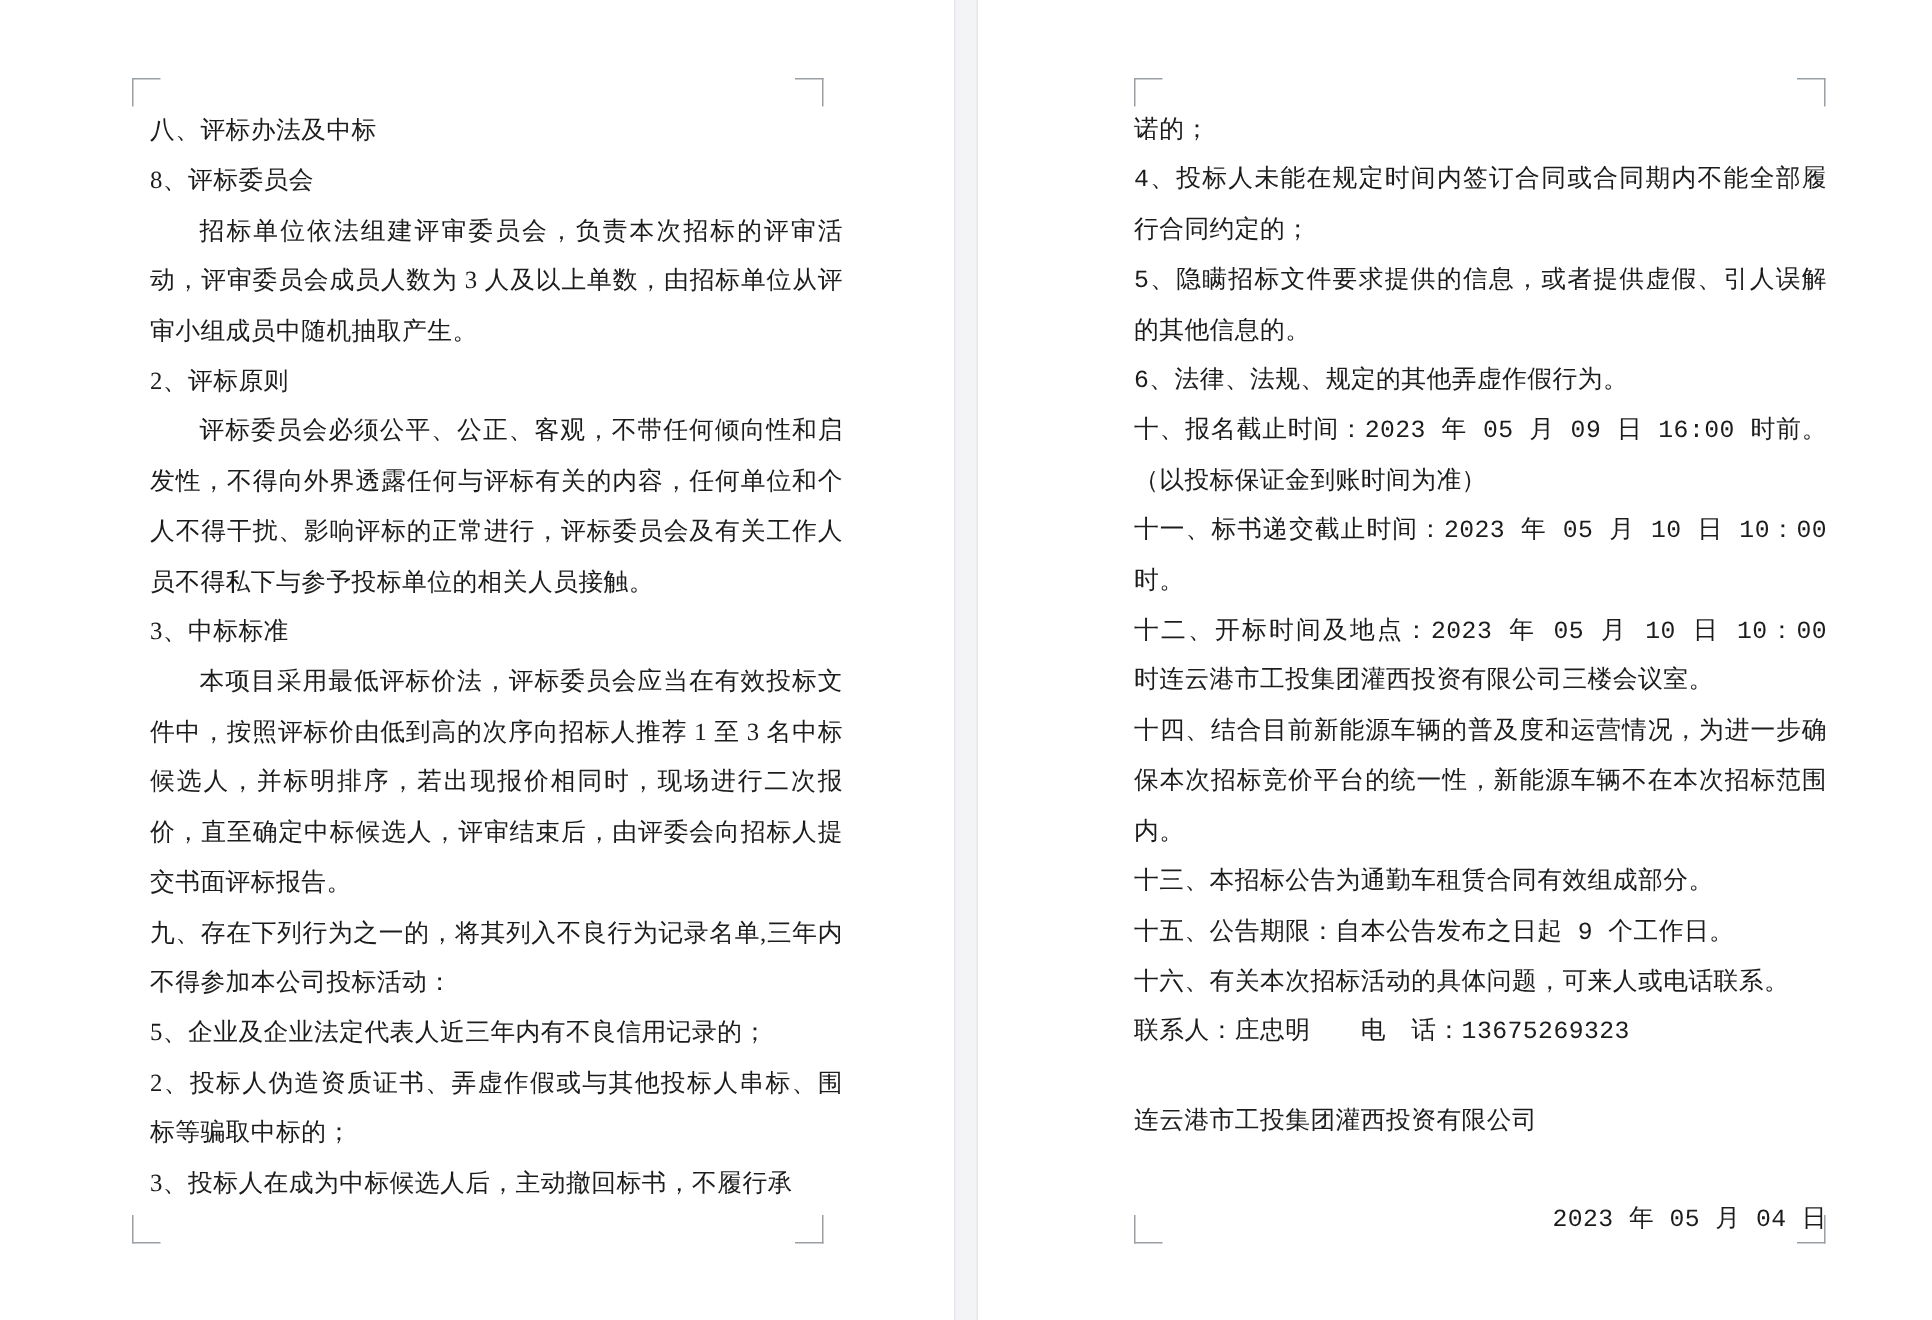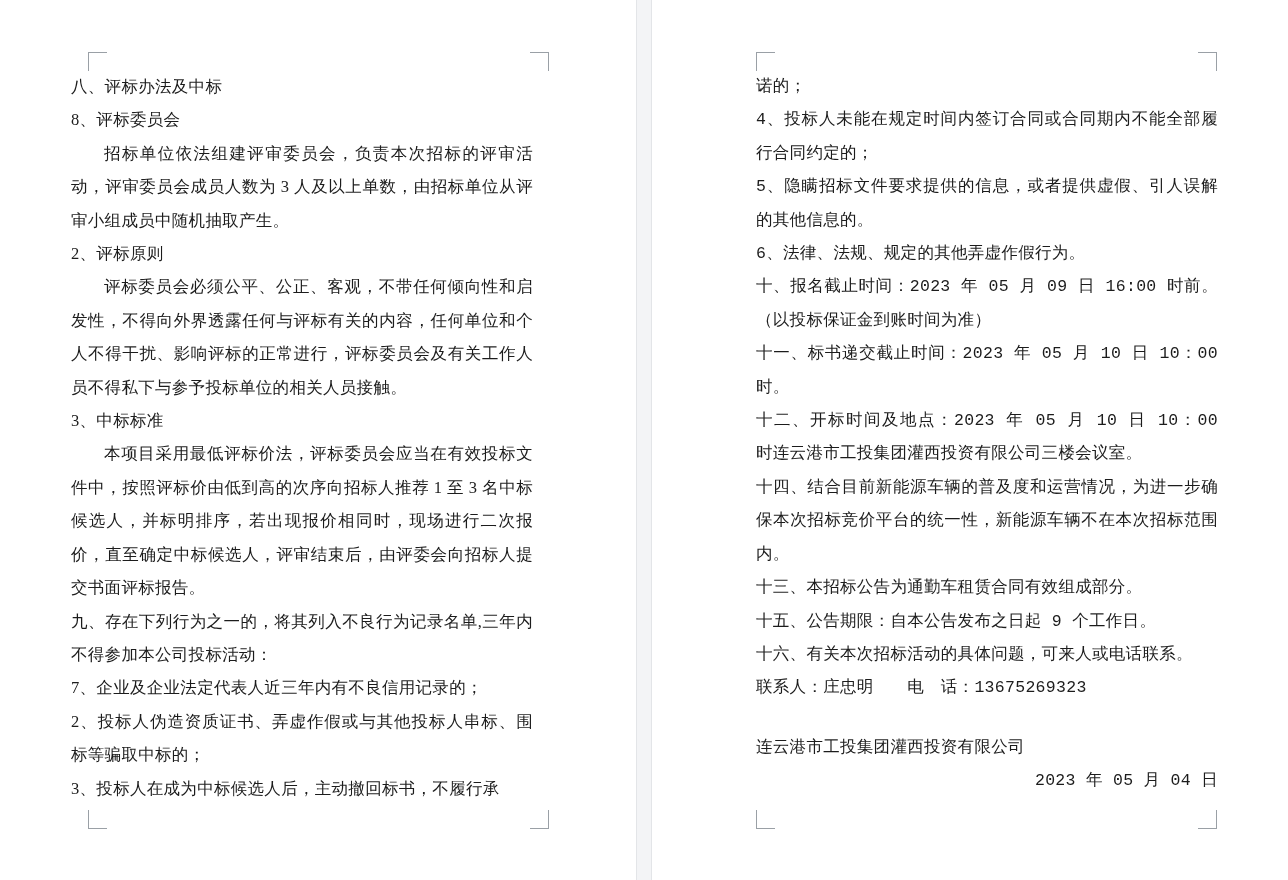--- a/index.html
+++ b/index.html
@@ -65,41 +65,42 @@
   .text-body {
     position: absolute;
     top: 70px;
     font-size: 16.5px;
     line-height: 33.4px;
     color: #1c1c1c;
     letter-spacing: 0.3px;
     text-align: justify;
   }
   .page-left .text-body {
-    left: 71px;
+    left: 100px;
     width: 462px;
   }
   .page-right .text-body {
     left: 104px;
     width: 462px;
     font-family: Liberation Mono, monospace;
   }
   .para {
     margin: 0;
     white-space: pre-wrap;
   }
   .indent {
     text-indent: 33px;
   }
   .center {
     text-indent: 0;
   }
   .right {
     text-align: right;
     text-indent: 0;
+    margin-top: 32px;
   }
   .sign-block {
     margin-top: 26px;
   }
 </style>
 </head>
 <body>
 
 <div class="workspace">
 
@@ -110,21 +111,21 @@
     <div class="crop br"></div>
     <div class="text-body">
       <p class="para">八、评标办法及中标</p>
       <p class="para">8、评标委员会</p>
       <p class="para indent">招标单位依法组建评审委员会，负责本次招标的评审活动，评审委员会成员人数为 3 人及以上单数，由招标单位从评审小组成员中随机抽取产生。</p>
       <p class="para">2、评标原则</p>
       <p class="para indent">评标委员会必须公平、公正、客观，不带任何倾向性和启发性，不得向外界透露任何与评标有关的内容，任何单位和个人不得干扰、影响评标的正常进行，评标委员会及有关工作人员不得私下与参予投标单位的相关人员接触。</p>
       <p class="para">3、中标标准</p>
       <p class="para indent">本项目采用最低评标价法，评标委员会应当在有效投标文件中，按照评标价由低到高的次序向招标人推荐 1 至 3 名中标候选人，并标明排序，若出现报价相同时，现场进行二次报价，直至确定中标候选人，评审结束后，由评委会向招标人提交书面评标报告。</p>
       <p class="para">九、存在下列行为之一的，将其列入不良行为记录名单,三年内不得参加本公司投标活动：</p>
-      <p class="para">7、企业及企业法定代表人近三年内有不良信用记录的；</p>
+      <p class="para">5、企业及企业法定代表人近三年内有不良信用记录的；</p>
       <p class="para">2、投标人伪造资质证书、弄虚作假或与其他投标人串标、围标等骗取中标的；</p>
       <p class="para">3、投标人在成为中标候选人后，主动撤回标书，不履行承</p>
     </div>
   </div>
 
   <div class="page-gutter"></div>
 
   <div class="page page-right">
     <div class="crop tl"></div>
     <div class="crop tr"></div>

